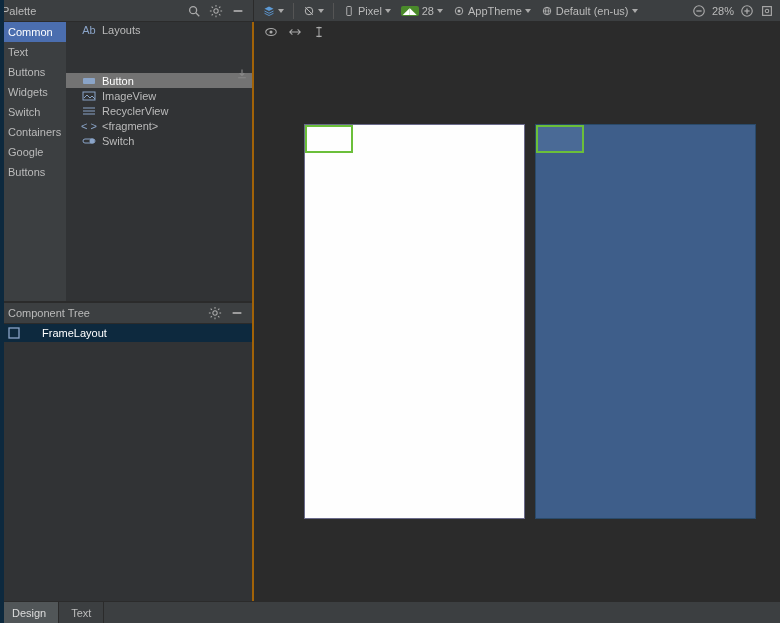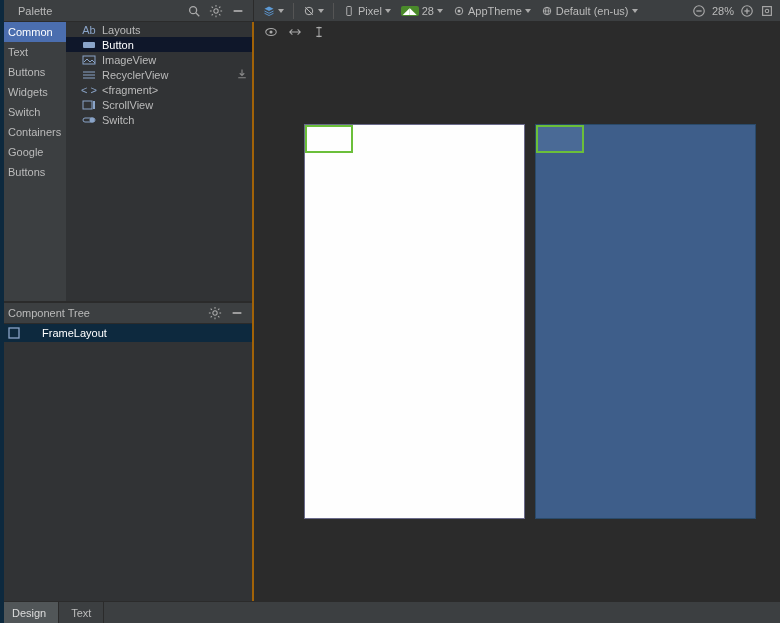--- a/index.html
+++ b/index.html
@@ -19,21 +19,21 @@
     display: flex;
     align-items: center;
     background: #3c3f41;
     border-bottom: 1px solid #2b2b2b;
   }
   .palette-titlebar {
     width: 254px;
     display: flex;
     align-items: center;
     height: 100%;
-    padding-left: 18px;
+    padding-left: 2px;
     border-right: 1px solid #2b2b2b;
     background: #3c3f41;
   }
   .palette-title { flex: 1; color: #bbbbbb; }
   .titlebar-icons { display: flex; align-items: center; gap: 8px; padding-right: 8px; }
   .icon-btn { width: 14px; height: 14px; display: flex; align-items: center; justify-content: center; cursor: pointer; color: #aaaaaa; }
   .icon-btn svg { width: 14px; height: 14px; }
   .design-toolbar {
     flex: 1;
     display: flex;
@@ -89,21 +89,21 @@
   .pal-item {
     display: flex;
     align-items: center;
     gap: 6px;
     padding: 2px 16px;
     color: #bbbbbb;
     cursor: pointer;
     font-size: 11px;
     height: 15px;
   }
-  .pal-item.selected { background: #0f172a; color: #ffffff; }
+  .pal-item.selected { background: #737373; color: #ffffff; margin-top: 36px; }
   .pal-item .pal-icon { width: 14px; height: 10px; display: flex; align-items: center; justify-content: center; color: #8aa4c8; }
   .dl-icon { position: absolute; right: 4px; top: 46px; color: #888; cursor: pointer; }
   .component-tree-header {
     height: 22px;
     display: flex;
     align-items: center;
     padding-left: 8px;
     background: #3c3f41;
     border-top: 1px solid #2b2b2b;
     border-bottom: 1px solid #2b2b2b;
@@ -345,29 +345,20 @@
                 <line x1="1" y1="2" x2="13" y2="2" stroke="#8aa4c8"></line>
                 <line x1="1" y1="5" x2="13" y2="5" stroke="#8aa4c8"></line>
                 <line x1="1" y1="8" x2="13" y2="8" stroke="#8aa4c8"></line>
               </svg>
             </span>
           <span>RecyclerView</span>
         </div>
         <div class="pal-item">
           <span class="pal-icon">&lt;&nbsp;&gt;</span>
           <span>&lt;fragment&gt;</span>
-        </div>
-        <div class="pal-item">
-          <span class="pal-icon">
-              <svg viewBox="0 0 14 10">
-                <rect x="1" y="1" width="9" height="8" fill="none" stroke="#8aa4c8"></rect>
-                <rect x="11" y="1" width="2" height="8" fill="#8aa4c8"></rect>
-              </svg>
-            </span>
-          <span>ScrollView</span>
         </div>
         <div class="pal-item">
           <span class="pal-icon">
               <svg viewBox="0 0 14 10">
                 <rect x="1" y="3" width="12" height="4" rx="2" fill="none" stroke="#8aa4c8"></rect>
                 <circle cx="10" cy="5" r="2.5" fill="#8aa4c8"></circle>
               </svg>
             </span>
           <span>Switch</span>
         </div>

